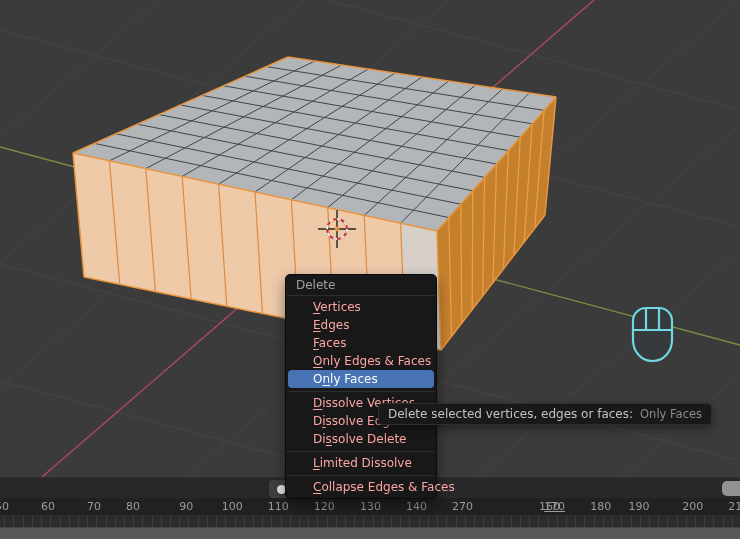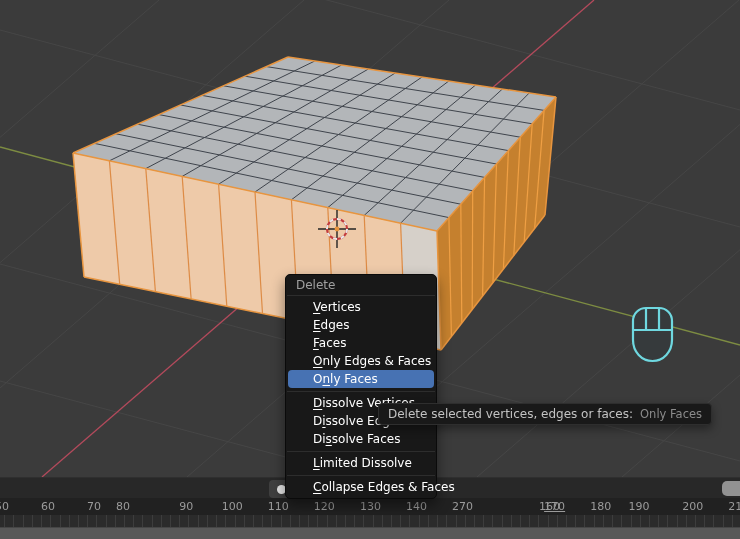--- a/index.html
+++ b/index.html
@@ -27,21 +27,21 @@
     position:absolute;left:285px;top:274px;width:152px;z-index:20;
     background:#181818;border:1px solid #0a0a0a;border-radius:5px;
     box-sizing:border-box;box-shadow:0 6px 14px rgba(0,0,0,.45);
     padding-bottom:2px;
   }
   .menu-header{height:20px;line-height:20px;padding-left:10px;font-size:12px;color:#a0a0a0;}
   .menu-hr{height:1px;background:#2d2d2d;margin:0 1px 2px 1px;}
   .menu-sep{height:1px;background:#2d2d2d;margin:2.5px 1px;}
   .menu-item{
     position:relative;height:18px;line-height:18px;margin:0 2px;
-    padding-left:25px;font-size:12px;color:#ffffff;border-radius:4px;
+    padding-left:25px;font-size:12px;color:#fca5a5;border-radius:4px;
     white-space:nowrap;
   }
   .menu-item.hl{background:#4772b3;color:#ffffff;}
   .menu-item .ul{text-decoration:underline;text-underline-offset:2px;}
   
   #tooltip{
     position:absolute;left:378px;top:403px;height:22px;z-index:30;
     background:#191919;border:1px solid #2e2e2e;border-radius:4px;
     box-sizing:border-box;display:flex;align-items:center;
     padding:0 9px;white-space:nowrap;box-shadow:0 4px 10px rgba(0,0,0,.4);
@@ -134,21 +134,21 @@
     <div class="scroll-strip">
       <div class="keyframe-box">
         <div class="keyframe-dot"></div>
       </div>
       <div class="scrollbar-handle"></div>
     </div>
     <div class="num-row">
         <div class="fnum" style="left: 2px;">50</div>
         <div class="fnum" style="left: 48.05px;">60</div>
         <div class="fnum" style="left: 94.1px;">70</div>
-        <div class="fnum" style="left: 123px;">80</div>
+        <div class="fnum" style="left: 133px;">80</div>
         <div class="fnum" style="left: 186.2px;">90</div>
         <div class="fnum" style="left: 232.25px;">100</div>
         <div class="fnum" style="left: 278.3px;">110</div>
         <div class="fnum" style="left: 324.35px;">120</div>
         <div class="fnum" style="left: 370.4px;">130</div>
         <div class="fnum" style="left: 416.45px;">140</div>
         <div class="fnum" style="left: 462.5px;">270</div>
         <div class="fnum" style="left: 508.55px; margin-left: 24px;">160</div>
         <div class="fnum" style="left: 554.6px; text-decoration: underline;">170</div>
         <div class="fnum" style="left: 600.65px;">180</div>
@@ -246,21 +246,21 @@
     <div class="menu-hr"></div>
     <div>
         <div class="menu-item"><span></span><span class="ul">V</span><span>ertices</span></div>
         <div class="menu-item"><span></span><span class="ul">E</span><span>dges</span></div>
         <div class="menu-item"><span></span><span class="ul">F</span><span>aces</span></div>
         <div class="menu-item"><span></span><span class="ul">O</span><span>nly Edges &amp; Faces</span></div>
         <div class="menu-item hl"><span>O</span><span class="ul">n</span><span>ly Faces</span></div>
         <div class="menu-sep"></div>
         <div class="menu-item"><span></span><span class="ul">D</span><span>issolve Vertices</span></div>
         <div class="menu-item"><span>D</span><span class="ul">i</span><span>ssolve Edges</span></div>
-        <div class="menu-item"><span>Di</span><span class="ul">s</span><span>solve Faces</span></div>
+        <div class="menu-item"><span>Di</span><span class="ul">s</span><span>solve Delete</span></div>
         <div class="menu-sep"></div>
         <div class="menu-item"><span></span><span class="ul">L</span><span>imited Dissolve</span></div>
         <div class="menu-sep"></div>
         <div class="menu-item"><span></span><span class="ul">C</span><span>ollapse Edges &amp; Faces</span></div>
       </div>
   </div>
 
   <div id="tooltip">
     <span class="tip-main">Delete selected vertices, edges or faces:</span>
     <span class="tip-value">Only Faces</span>

